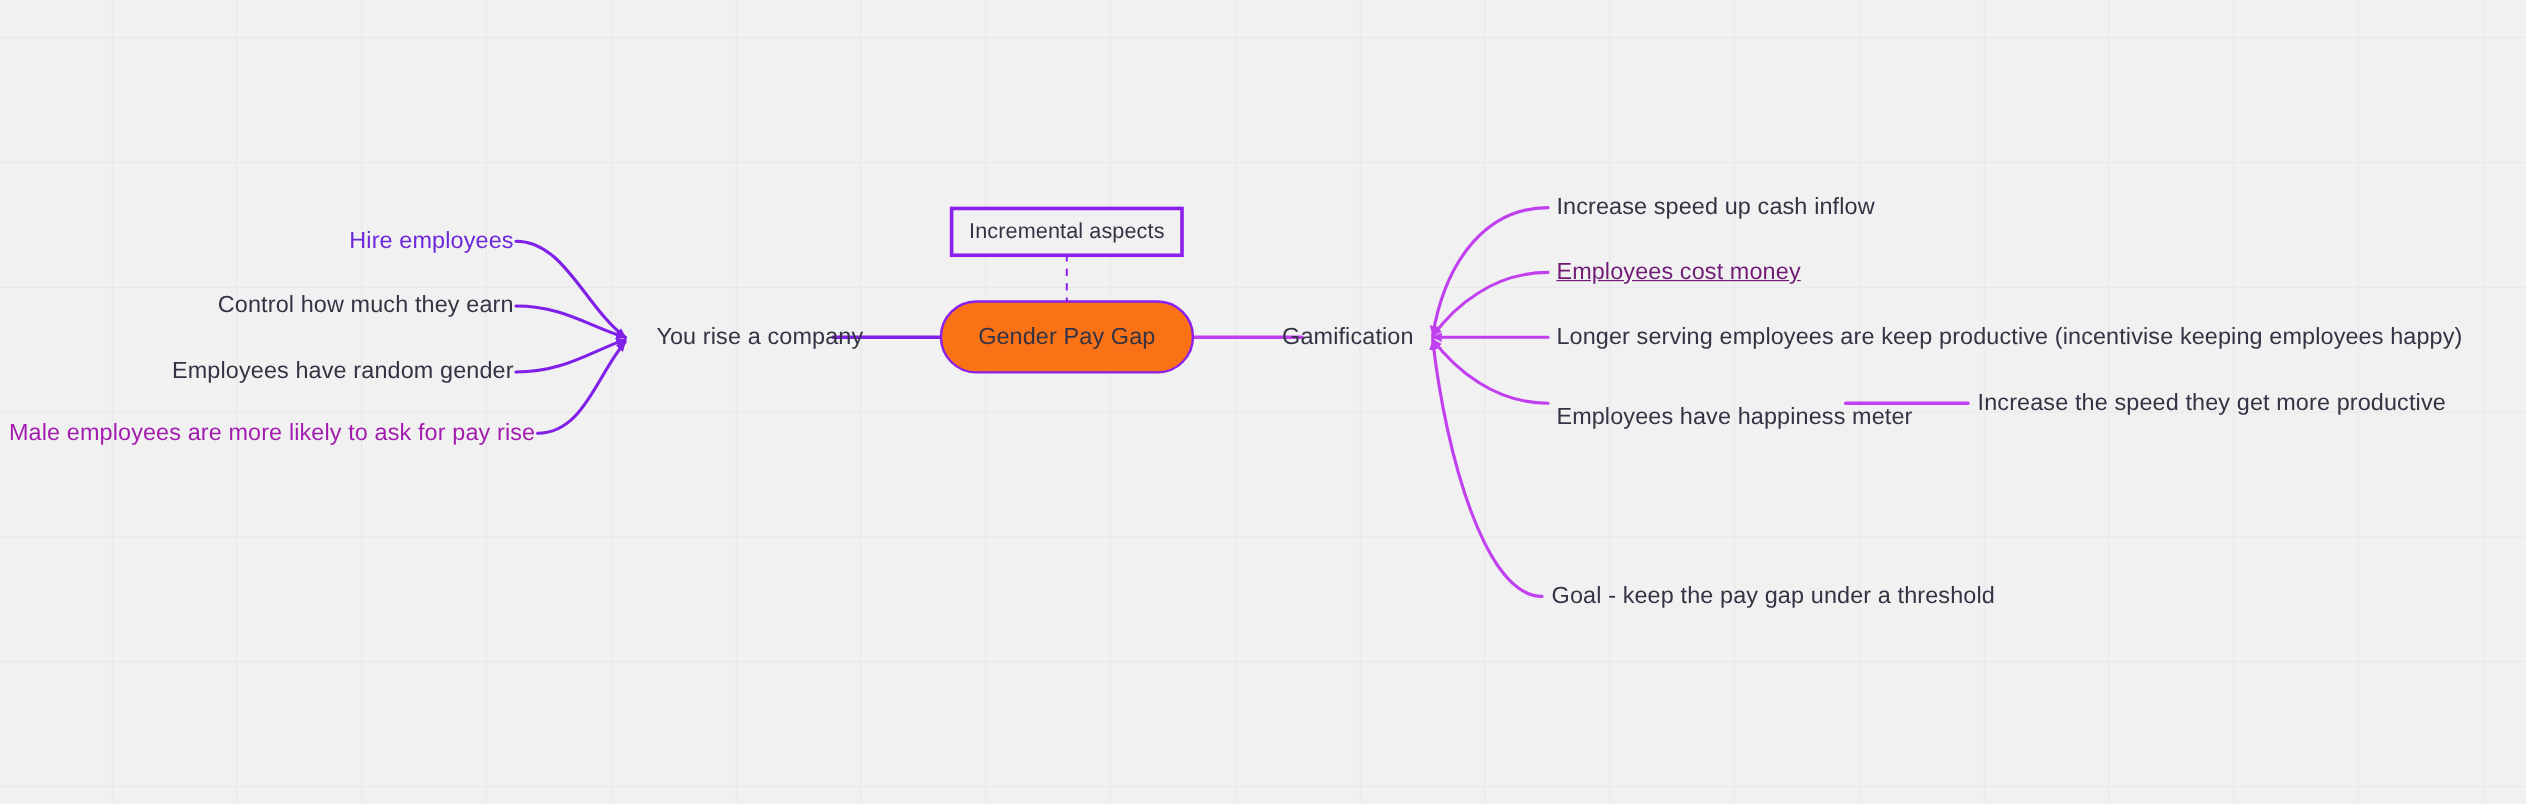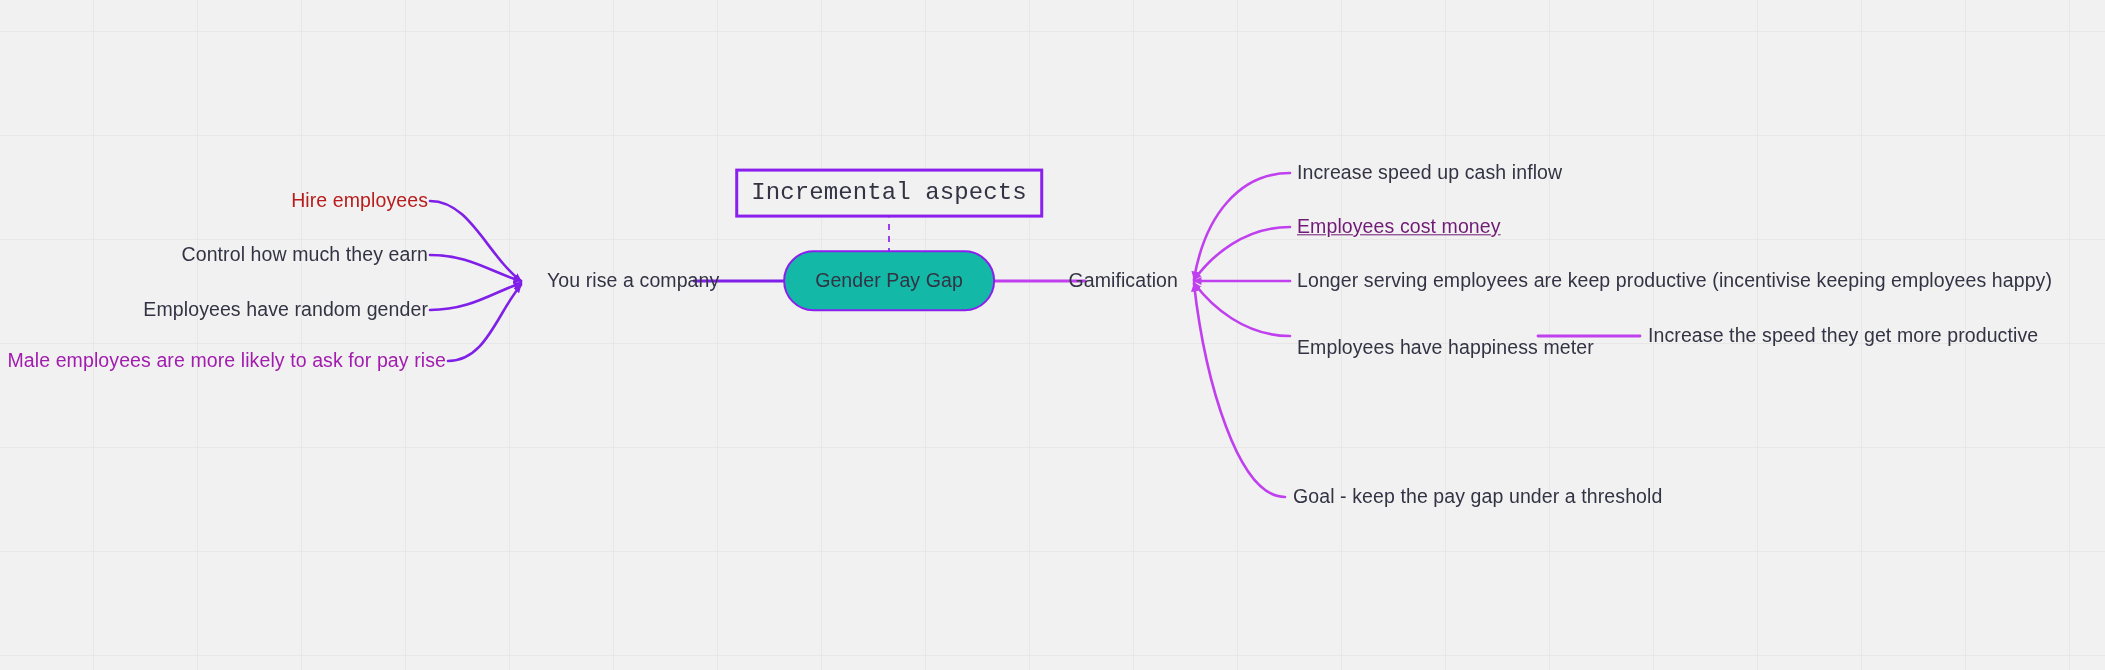--- a/index.html
+++ b/index.html
@@ -26,29 +26,28 @@
     color:#333344;
     font-size:19.5px;
     line-height:1.2;
     white-space:nowrap;
     letter-spacing:.1px;
   }
   .node.plain{ background:transparent; }
   .node.center{
     border:2.6px solid #8b20ee;
     border-radius:40px;
-    background:#14b8a6;
+    background:#f97316;
     padding:17px 30px;
   }
   .node.boxed{
     border:3px solid #8b20ee;
     background:#f1f1f1;
     padding:7px 13px;
-    font-size:24px;
-    font-family:Liberation Mono, monospace;
+    font-size:18px;
   }
   .anchor-mid-left{transform:translate(0,-50%);}
   .anchor-mid-right{transform:translate(-100%,-50%);}
   .anchor-mid-center{transform:translate(-50%,-50%);}
 </style>
 </head>
 <body>
 
 <div id="canvas" style="background-color: rgb(241, 241, 241); background-image: linear-gradient(to right, rgb(231, 231, 231) 1px, transparent 1px), linear-gradient(rgb(231, 231, 231) 1px, transparent 1px); background-size: 104px 104px;"></div>
 
@@ -91,21 +90,21 @@
 </div>
 
 <div class="node center anchor-mid-center" style="left: 889px; top: 281px; color: rgb(51, 51, 68); border-color: rgb(139, 32, 238);">
   <span>Gender Pay Gap</span>
 </div>
 
 <div class="node plain anchor-mid-left" style="left: 547px; top: 281px; color: rgb(51, 51, 68);">
   <span>You rise a company</span>
 </div>
 
-<div class="node plain anchor-mid-right" style="left: 428px; top: 201px; color: #b91c1c;">
+<div class="node plain anchor-mid-right" style="left: 428px; top: 201px; color: #6d28d9;">
   <span>Hire employees</span>
 </div>
 <div class="node plain anchor-mid-right" style="left: 428px; top: 255px; color: rgb(51, 51, 68); text-align: center;">
   <span>Control how much they earn</span>
 </div>
 <div class="node plain anchor-mid-right" style="left: 428px; top: 310px; color: rgb(51, 51, 68);">
   <span>Employees have random gender</span>
 </div>
 <div class="node plain anchor-mid-right" style="left: 446px; top: 361px; color: #a21caf; text-align: center;">
   <span>Male employees are more likely to ask for pay rise</span>

